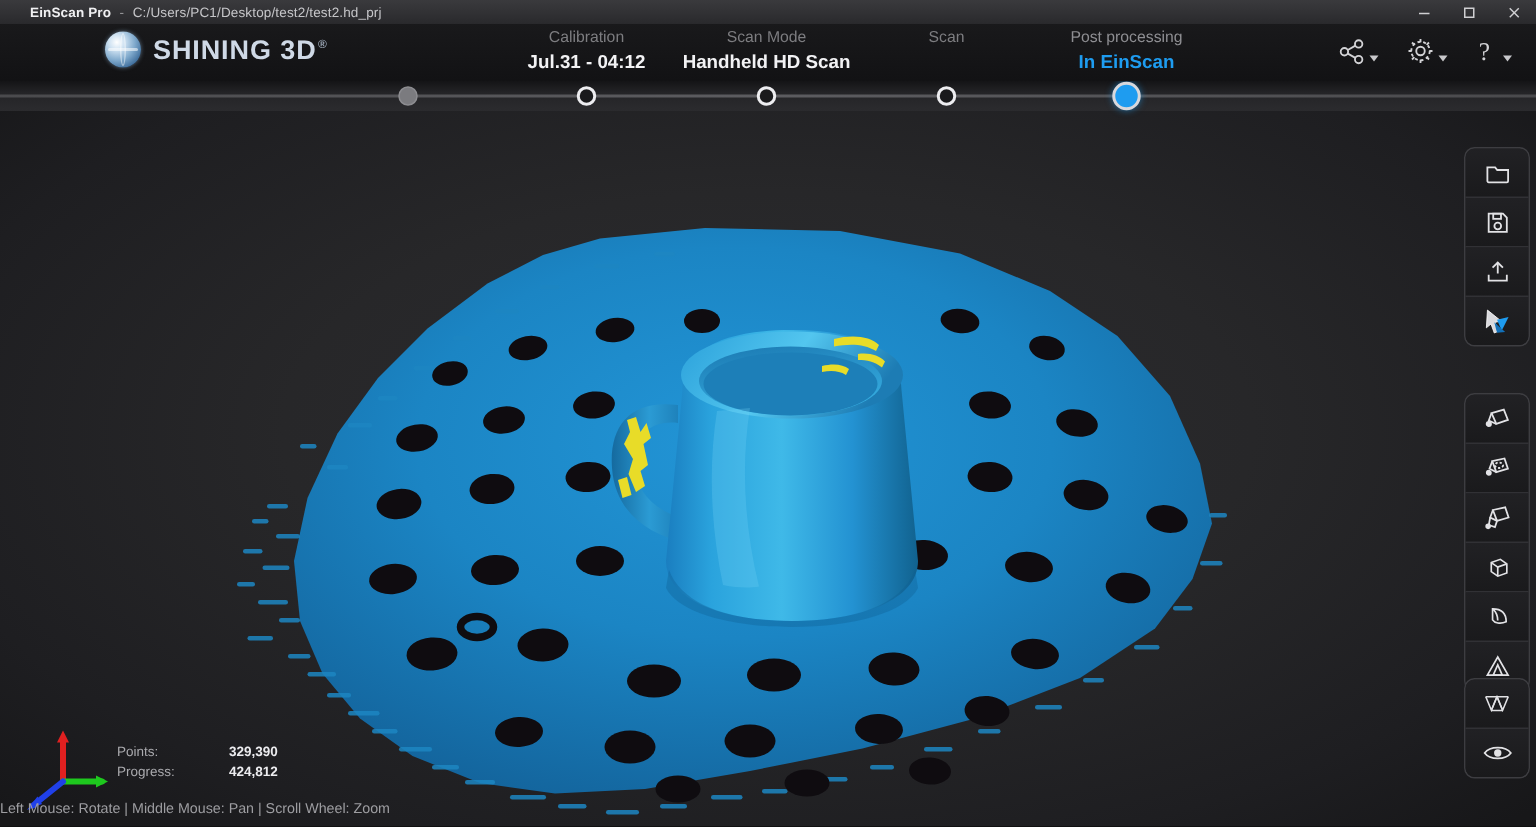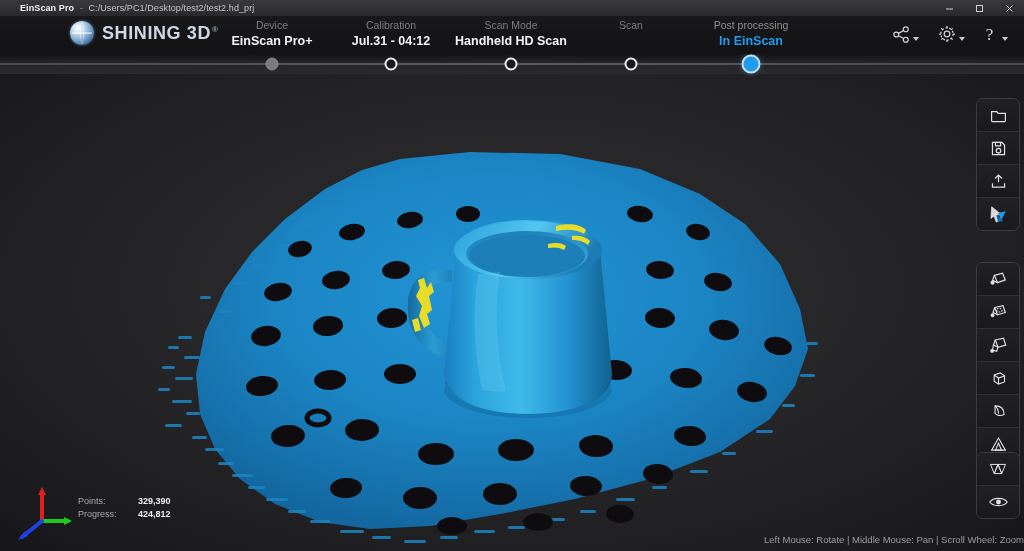--- a/index.html
+++ b/index.html
@@ -225,30 +225,30 @@
     line-height: 13px;
   }
   .stat-row { display: flex; }
   .stat-label {
     width: 60px;
     text-align: left;
     color: #a9a9ad;
   }
   .stat-value {
     width: 62px;
-    text-align: left;
+    text-align: center;
     font-weight: bold;
     color: #ececef;
   }
 
   .hint {
     position: absolute;
     left: 0; bottom: 6px;
     width: 1024px;
-    text-align: right;
+    text-align: left;
     font-size: 9.5px;
     color: #9d9da1;
   }
 
   .axis-gizmo {
     position: absolute;
     left: 12px; bottom: 8px;
     width: 64px; height: 64px;
   }
 
@@ -314,24 +314,20 @@
   <div class="header">
 
     <div class="logo-wrap">
       <div class="logo-globe"></div>
       <div class="logo-text">
         <span>SHINING 3D</span><span class="logo-reg">®</span>
       </div>
     </div>
 
     <div class="steps">
-      <div class="step" style="left:272px">
-        <div class="step-title">Device</div>
-        <div class="step-value">EinScan Pro+</div>
-      </div>
       <div class="step" style="left:391px">
         <div class="step-title">Calibration</div>
         <div class="step-value">Jul.31 - 04:12</div>
       </div>
       <div class="step" style="left:511px">
         <div class="step-title">Scan Mode</div>
         <div class="step-value">Handheld HD Scan</div>
       </div>
       <div class="step" style="left:631px">
         <div class="step-title">Scan</div>

